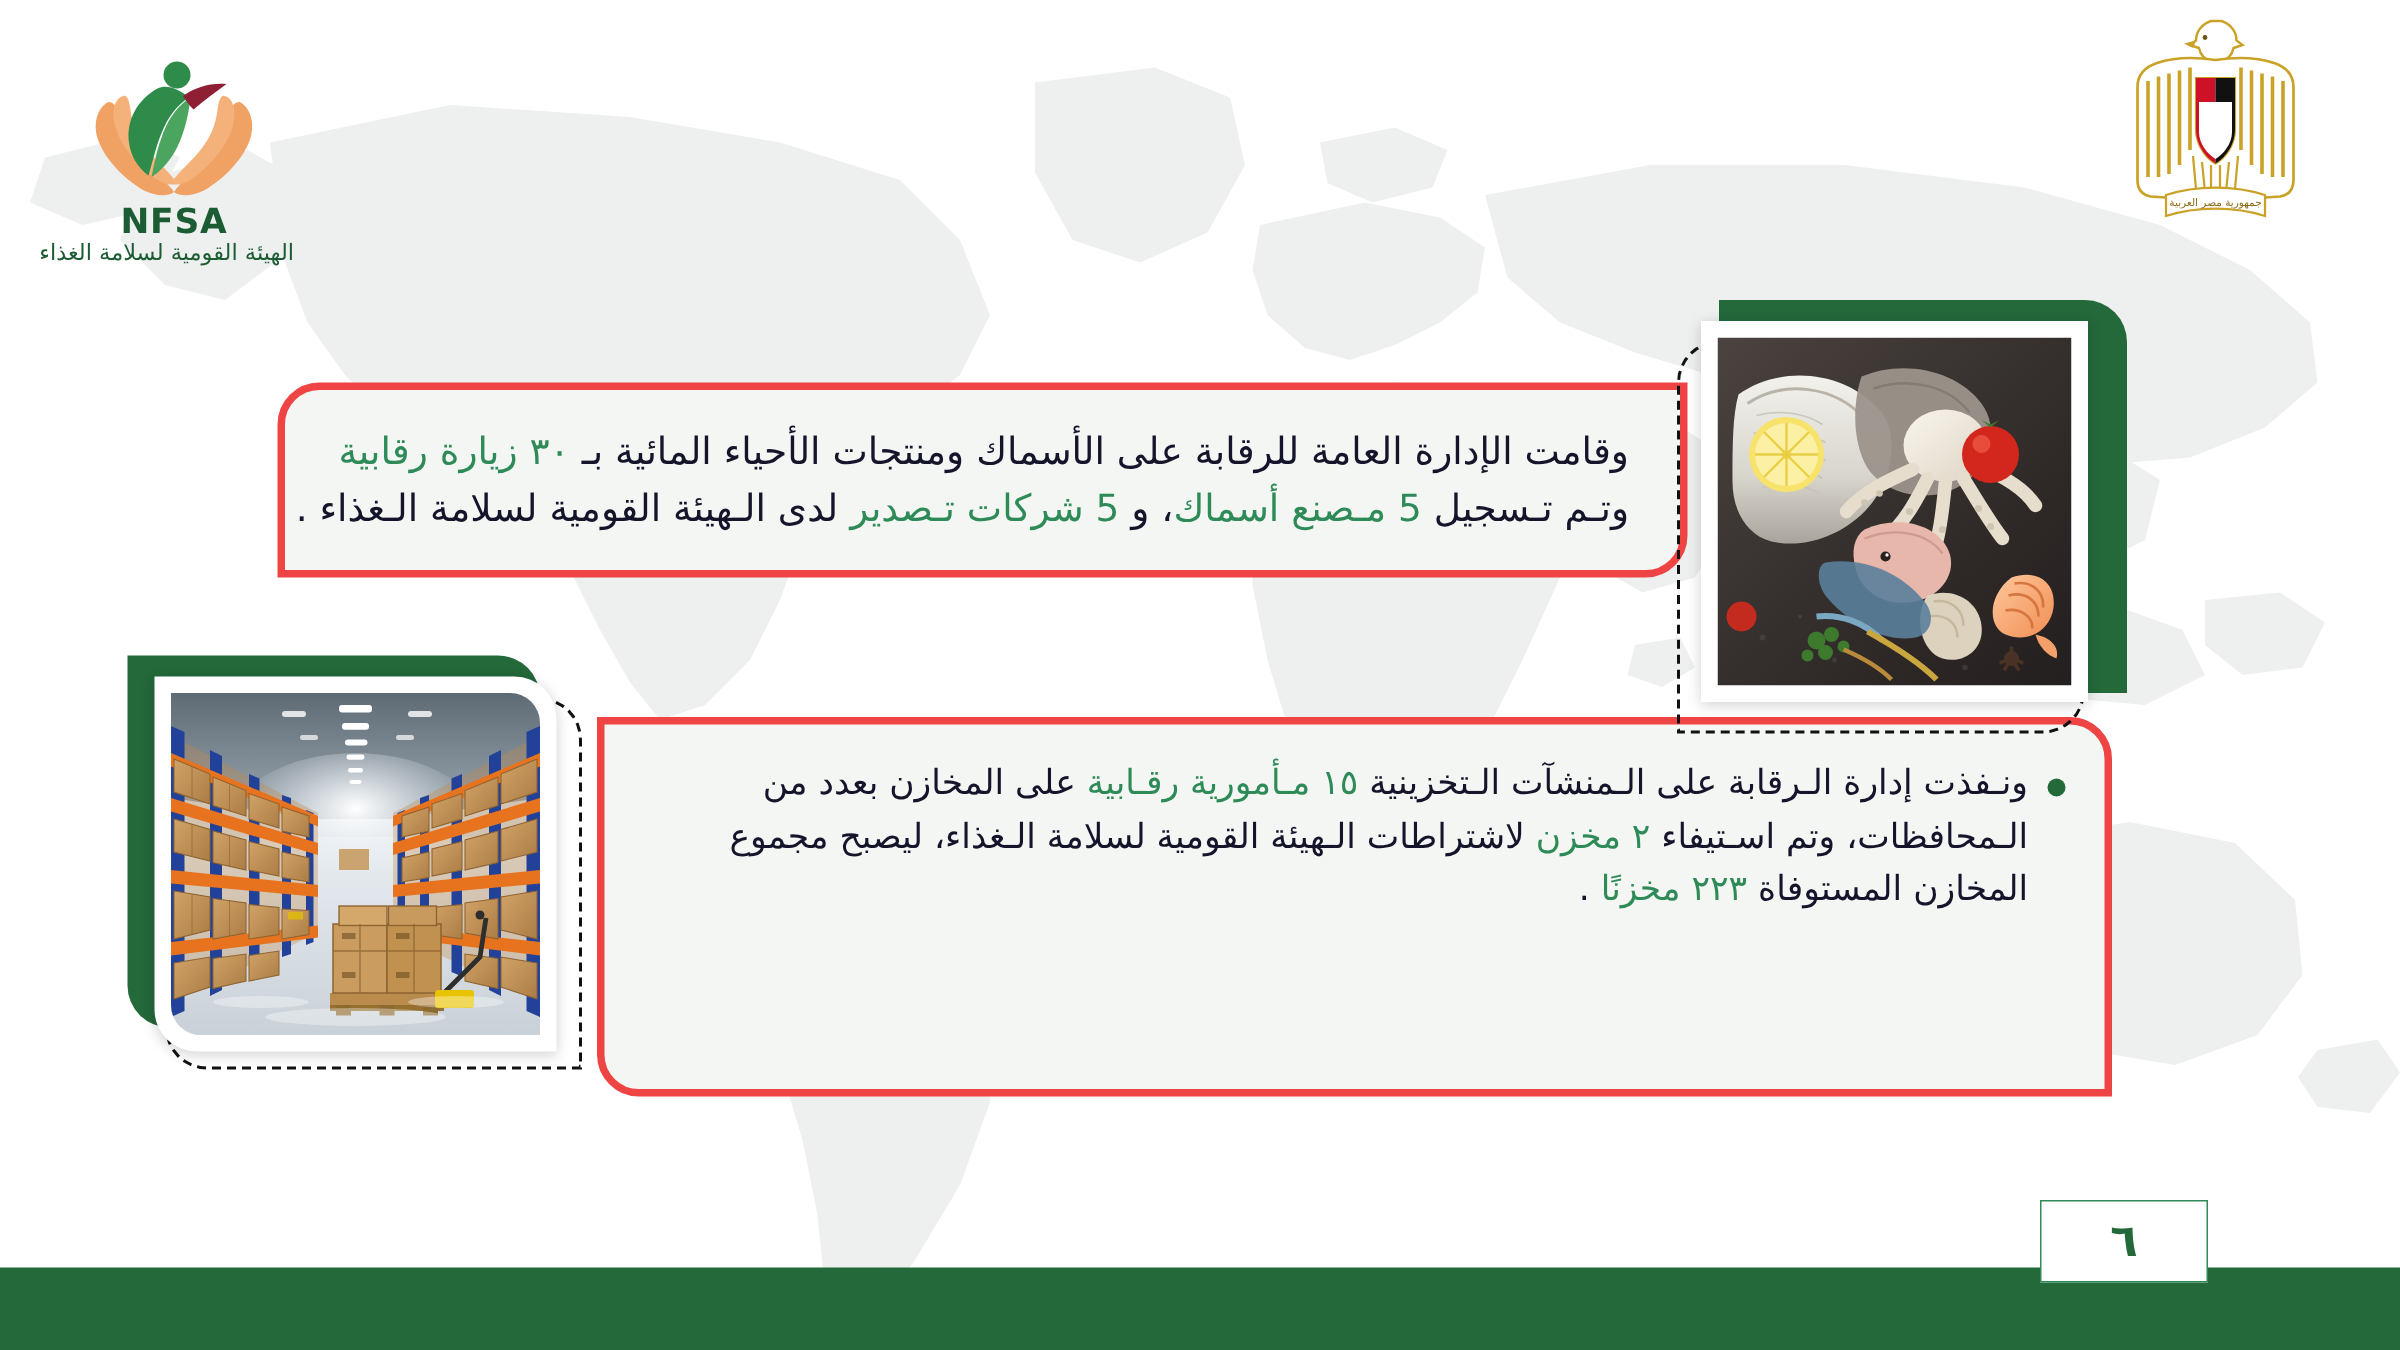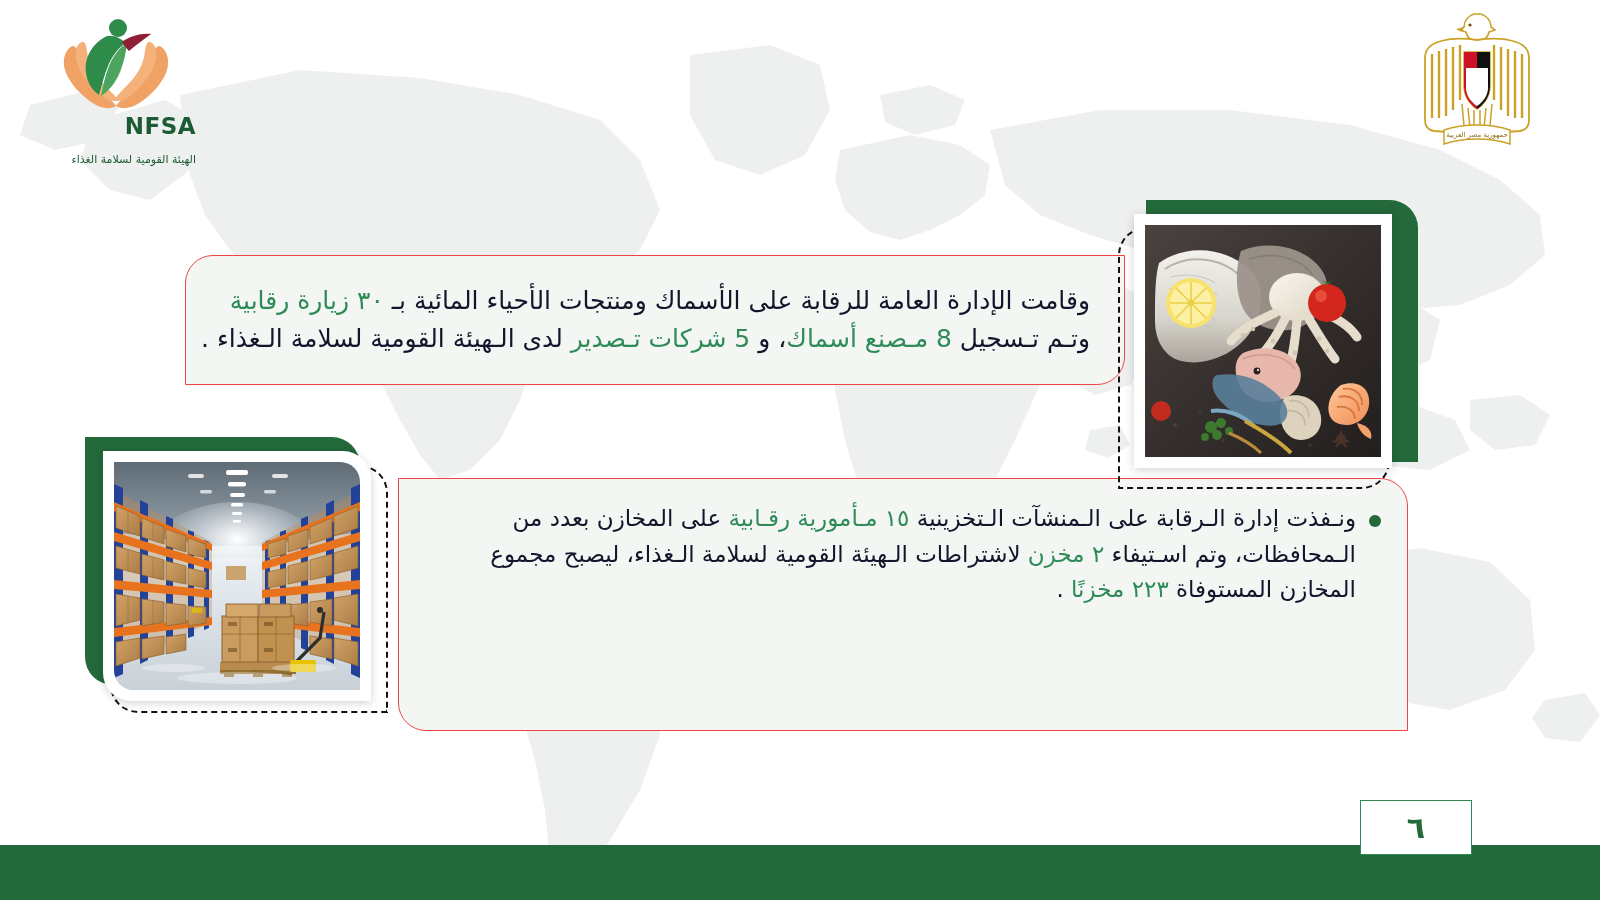--- a/index.html
+++ b/index.html
@@ -49,50 +49,50 @@
   #page-number-box .num {
     font-size:30px;
     color:#23693A;
     font-weight:700;
     line-height:1;
   }
 
   
   #nfsa-logo {
     position:absolute;
-    left:36px; top:12px;
+    left:36px; top:34px;
     width:160px; height:145px;
     z-index:5;
-    text-align:right;
+    text-align:center;
   }
   #nfsa-logo .mark { width:120px; height:105px; display:block; margin:0 auto; }
   #nfsa-logo .wordmark {
     font-family:"DejaVu Sans","Liberation Sans",sans-serif;
     font-size:23px; font-weight:700; letter-spacing:0.5px;
     color:#1C5C33; line-height:1; margin-top:-2px;
   }
   #nfsa-logo .ar-sub {
-    font-size:11px; color:#1C5C33; margin-top:16px; line-height:1.1;
+    font-size:15px; color:#1C5C33; margin-top:0; line-height:1.1;
     white-space:nowrap;
   }
 
   
   #egypt-emblem {
     position:absolute;
     left:1412px; top:8px;
     width:130px; height:150px;
     z-index:5;
   }
   #egypt-emblem svg { width:130px; height:150px; display:block; }
 
   
   .text-card {
     position:absolute;
     background:#F4F6F4;
-    border:1px solid #ef4444;
+    border:5px solid #ef4444;
     z-index:3;
   }
 
   
   #card-fish {
     left:185px; top:255px;
     width:940px; height:130px;
     border-radius:28px 0 28px 0;
     display:flex; flex-direction:column;
     justify-content:center;
@@ -580,21 +580,21 @@
           <ellipse cx="123" cy="216" rx="60" ry="6"></ellipse>
           <ellipse cx="60" cy="206" rx="32" ry="4"></ellipse>
           <ellipse cx="190" cy="206" rx="32" ry="4"></ellipse>
         </g>
       </svg>
     </div>
   </div>
 
   <div class="text-card" id="card-fish">
     <p><span>وقامت الإدارة العامة للرقابة على الأسماك ومنتجات الأحياء المائية بـ </span><span class="hl">٣٠ زيارة رقابية</span></p>
-    <p><span>وتـم تـسجيل </span><span class="hl">8 مـصنع أسماك</span><span>، و </span><span class="hl">5 شركات تـصدير</span><span> لدى الـهيئة القومية لسلامة الـغذاء .</span></p>
+    <p><span>وتـم تـسجيل </span><span class="hl">5 مـصنع أسماك</span><span>، و </span><span class="hl">5 شركات تـصدير</span><span> لدى الـهيئة القومية لسلامة الـغذاء .</span></p>
   </div>
 
   <div class="text-card" id="card-warehouse">
     <div class="bullet-row">
       <span class="bullet-dot"></span>
       <span class="bullet-text"><span>ونـفذت إدارة الـرقابة على الـمنشآت الـتخزينية </span><span class="hl">١٥ مـأمورية رقـابية</span><span> على المخازن بعدد من الـمحافظات، وتم اسـتيفاء </span><span class="hl">٢ مخزن</span><span> لاشتراطات الـهيئة القومية لسلامة الـغذاء، ليصبح مجموع المخازن المستوفاة </span><span class="hl">٢٢٣ مخزنًا</span><span> .</span></span>
     </div>
   </div>
 
   <div id="footer-bar"></div>

